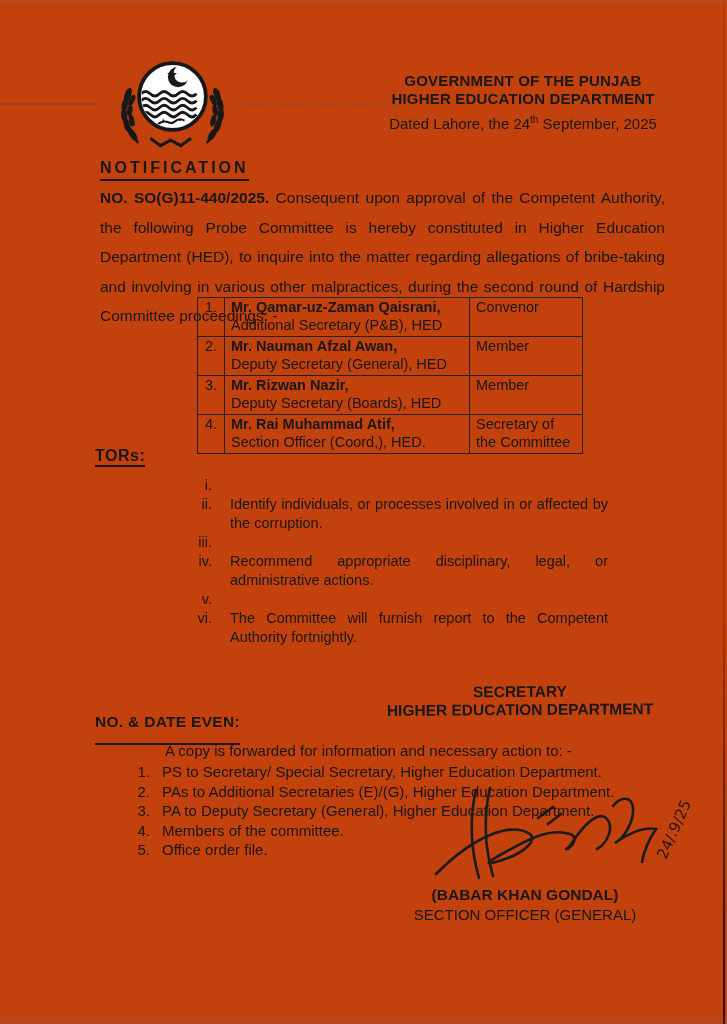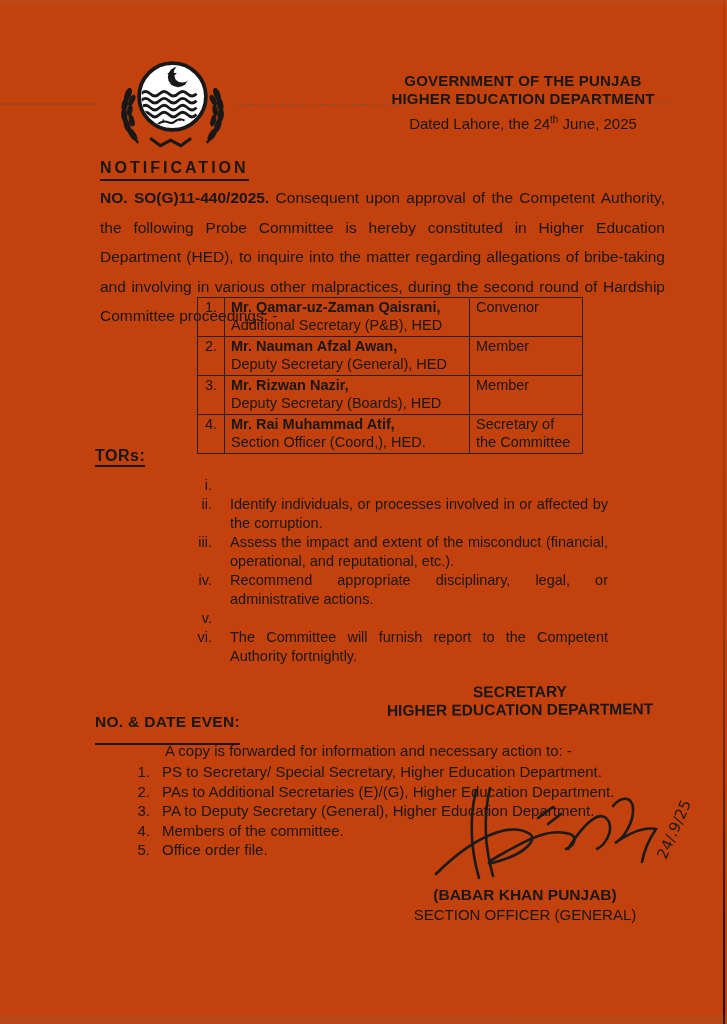--- a/index.html
+++ b/index.html
@@ -140,21 +140,21 @@
         <circle cx="78" cy="73.5" r="1" fill="#181818"></circle>
       </g>
 
       <path d="M46,93 l11,8 11,-6 11,6 11,-8" fill="none" stroke="#181818" stroke-width="3.2"></path>
     </svg>
   </div>
 
   <div class="header-text">
     <div class="org-line">GOVERNMENT OF THE PUNJAB</div>
     <div class="org-line">HIGHER EDUCATION DEPARTMENT</div>
-    <div class="date-line"><span>Dated Lahore, the 24</span><sup>th</sup><span> June, 2025</span></div>
+    <div class="date-line"><span>Dated Lahore, the 24</span><sup>th</sup><span> September, 2025</span></div>
   </div>
 
   <div class="notif-heading">NOTIFICATION</div>
   <p class="body-par"><strong>NO. SO(G)11-440/2025.</strong> <span>Consequent upon approval of the Competent Authority, the following Probe Committee is hereby constituted in Higher Education Department (HED), to inquire into the matter regarding allegations of bribe-taking and involving in various other malpractices, during the second round of Hardship Committee proceedings: -</span></p>
 
   <table class="committee">
     <tbody>
       <tr>
         <td class="sno">1.</td>
         <td class="who"><b>Mr. Qamar-uz-Zaman Qaisrani,</b><span>Additional Secretary (P&amp;B), HED</span></td>
@@ -182,21 +182,20 @@
   <div class="tor-list">
     <div class="tor-item">
         <span class="rn">i.</span>
       </div>
     <div class="tor-item">
         <span class="rn">ii.</span>
         <span class="tx">Identify individuals, or processes involved in or affected by the corruption.</span>
       </div>
     <div class="tor-item">
         <span class="rn">iii.</span>
-        <span class="tx">Assess the impact and extent of the misconduct (financial, operational, and reputational, etc.).</span>
       </div>
     <div class="tor-item">
         <span class="rn">iv.</span>
         <span class="tx">Recommend appropriate disciplinary, legal, or administrative actions.</span>
       </div>
     <div class="tor-item">
         <span class="rn">v.</span>
       </div>
     <div class="tor-item">
         <span class="rn">vi.</span>
@@ -241,16 +240,16 @@
         <path d="M72,10 C65,40 67,70 75,98"></path>
         <path d="M18,96 C58,56 94,44 112,56 C120,62 106,74 90,80 C70,87 62,88 84,76 C112,60 132,50 152,56 C160,59 156,68 148,71"></path>
         <path d="M120,40 l15,-11"></path>
         <path d="M130,46 l13,-10"></path>
         <path d="M150,71 C168,42 184,30 191,44 C195,54 187,67 179,71"></path>
         <path d="M195,28 C203,18 214,18 215,30 C216,44 206,60 197,65 C207,58 224,48 238,51 C232,60 226,72 224,84"></path>
       </g>
       <text class="sig-date-note" x="248" y="82" transform="rotate(-66 248 82)" font-size="15" fill="#1b1b1b">24/.9/25</text>
     </svg>
   </div>
-  <div class="sig-name">(BABAR KHAN PUNJAB)</div>
+  <div class="sig-name">(BABAR KHAN GONDAL)</div>
   <div class="sig-title">SECTION OFFICER (GENERAL)</div>
 
 </div>
 
 </body></html>

